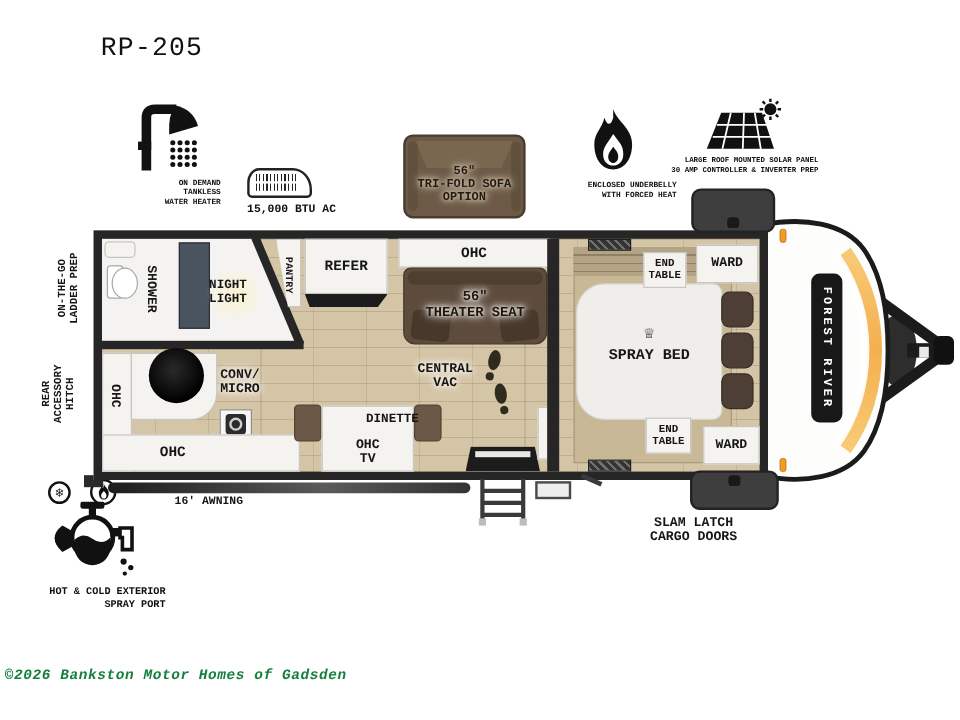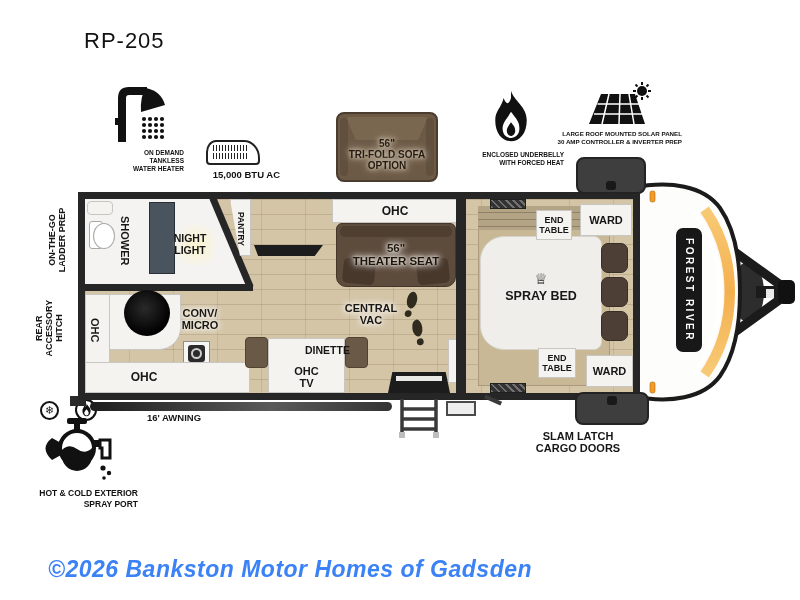--- a/index.html
+++ b/index.html
@@ -1,17 +1,17 @@
 <!DOCTYPE html>
 <html><head>
 <meta charset="utf-8">
 <style>
   html,body{margin:0;padding:0;background:#fff;}
   .canvas{position:relative;width:800px;height:600px;background:#fff;overflow:hidden;
-          font-family:Liberation Sans, sans-serif;color:#1a1a1a;}
+          font-family:Liberation Mono, monospace;color:#1a1a1a;}
   .abs{position:absolute;}
   .lbl{position:absolute;font-weight:bold;color:#161616;text-align:center;
        line-height:1.12;white-space:pre-line;}
   .glow{text-shadow:0 0 3px #f3ead8,0 0 6px #ffffff,0 0 9px #ffffff;}
   .vrl{writing-mode:vertical-rl;text-orientation:mixed;}
   .rot{transform:rotate(-90deg);}
   .whitebox{position:absolute;background:#f4f3f0;border:1px solid #c7c6c2;box-sizing:border-box;}
   
   .fp{position:absolute;left:78px;top:192px;width:562px;height:208px;box-sizing:border-box;
       border:7px solid #262626;z-index:2;
@@ -26,22 +26,22 @@
   .cap-svg{position:absolute;left:628px;top:178px;z-index:1;}
   .pillow{position:absolute;width:27px;height:30px;background:#4e3f36;border:1px solid #382d27;
           border-radius:7px;box-sizing:border-box;}
   .windowv{position:absolute;height:10px;border:1px solid #202020;box-sizing:border-box;
            background:repeating-linear-gradient(45deg,#707070 0 2px,#333 2px 5px);}
   .seat{position:absolute;background:#6b5948;border:1px solid #52422f;border-radius:4px;box-sizing:border-box;}
   .circ-ic{position:absolute;border:2px solid #111;border-radius:50%;box-sizing:border-box;
            display:flex;align-items:center;justify-content:center;background:#fff;}
   .caption{position:absolute;font-weight:bold;color:#111;text-align:right;line-height:1.25;
            white-space:pre-line;}
-  .watermark{position:absolute;left:4px;top:556px;font-size:23px;font-weight:bold;
-             font-style:italic;color:#3b82f6;letter-spacing:.5px;z-index:5;margin-left:44px;}
+  .watermark{position:absolute;left:4px;top:556px;font-size:12px;font-weight:bold;
+             font-style:italic;color:#15803d;letter-spacing:.5px;z-index:5;}
 </style>
 </head>
 <body>
 
 <div class="canvas">
 
   <div class="abs" style="left:84px;top:28px;font-size:22px;letter-spacing:1px;color:#111;">RP-205</div>
 
   <svg class="abs" style="left:113px;top:86px;" width="54" height="58" viewBox="0 0 54 58">
     <path d="M9,56 V12 Q9,5 16,5 H34" fill="none" stroke="#111" stroke-width="8"></path>
@@ -157,20 +157,23 @@
          background:radial-gradient(circle at 60% 50%, #fbf3cf 0%, rgba(251,243,207,0) 72%);"></div>
     <div class="lbl" style="left:82px;top:34px;width:46px;font-size:10.5px;">NIGHT
 LIGHT</div>
 
     <div class="wall" style="left:98px;top:40px;width:97px;height:7px;transform:rotate(67.2deg);"></div>
     <div class="wall" style="left:0;top:85px;width:168px;height:7px;"></div>
 
     <div class="whitebox" style="left:145px;top:0;width:21px;height:57px;clip-path:polygon(0 0,100% 0,100% 100%,10px 100%);">
       <div class="lbl vrl" style="left:4px;top:3px;height:52px;font-size:8.5px;">PANTRY</div>
     </div>
+    <div class="whitebox" style="left:169px;top:0;width:69px;height:46px;">
+      <div class="lbl" style="left:0;right:0;top:16px;font-size:12px;">REFER</div>
+    </div>
     <div class="abs" style="left:169px;top:46px;width:69px;height:11px;background:#1c1c1c;
          clip-path:polygon(0 0,100% 0,88% 100%,6% 100%);"></div>
     <div class="whitebox" style="left:247px;top:0;width:126px;height:24px;">
       <div class="lbl" style="left:0;right:0;top:5px;font-size:12px;">OHC</div>
     </div>
 
     <div class="abs" style="left:251px;top:24px;width:120px;height:64px;background:#5d4b3c;
          border:1px solid #44362b;border-radius:6px 6px 10px 10px;box-sizing:border-box;">
       <div class="abs" style="left:3px;top:2px;right:3px;height:11px;background:#4f3f31;border-radius:5px;"></div>
       <div class="abs" style="left:6px;bottom:2px;width:32px;height:25px;background:#48382c;border-radius:5px;transform:rotate(6deg);"></div>

